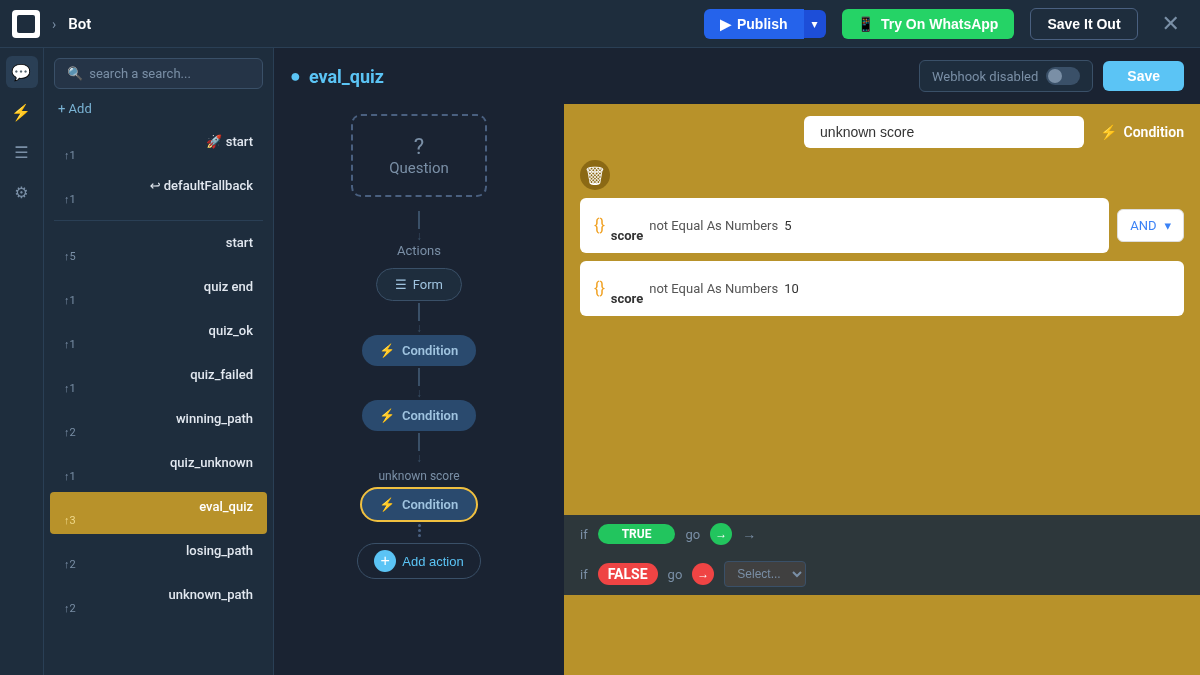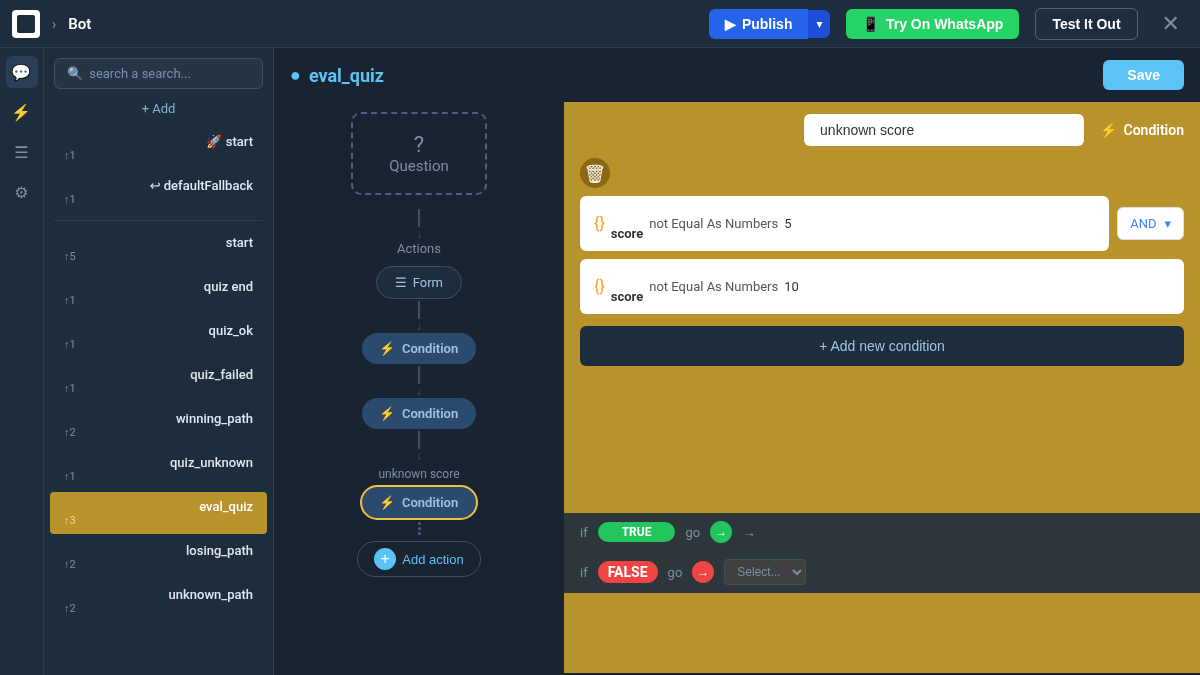--- a/index.html
+++ b/index.html
@@ -52,21 +52,21 @@
     .sidebar {
       width: 230px; background: #1e2d3d; border-right: 1px solid #2a3f55;
       display: flex; flex-direction: column; padding: 10px 0;
     }
     .search-block {
       margin: 0 10px 8px 10px;
       background: #253447; border: 1px solid #3a5068; border-radius: 6px;
       padding: 7px 12px; color: #7a8fa6; font-size: 13px; display: flex; align-items: center; gap: 6px;
     }
     .add-btn {
-      color: #7ab3d4; font-size: 13px; padding: 4px 14px 10px 14px; cursor: pointer; text-align: center;
+      color: #7ab3d4; font-size: 13px; padding: 4px 14px 10px 14px; cursor: pointer; text-align: left;
     }
     .sidebar-item {
       padding: 7px 14px; cursor: pointer; border-radius: 4px; margin: 1px 6px;
     }
     .sidebar-item.active { background: #b8922a; }
     .sidebar-item-name { color: #e2e8f0; font-size: 13px; font-weight: 500; text-align: right; }
     .sidebar-item.active .sidebar-item-name { color: #fff; }
     .sidebar-item-count { color: #7a8fa6; font-size: 11px; }
     .sidebar-item.active .sidebar-item-count { color: #f0d98a; }
     .sidebar-divider { border-top: 1px solid #2a3f55; margin: 6px 10px; }
@@ -186,21 +186,21 @@
     <button class="btn-publish">
       <span>▶</span>
       <span>Publish</span>
     </button>
     <button class="btn-publish-arrow">▾</button>
   </div>
   <button class="btn-whatsapp">
     <span>📱</span>
     <span>Try On WhatsApp</span>
   </button>
-  <button class="btn-test">Test It Out</button>
+  <button class="btn-test">Save It Out</button>
   <button class="btn-close">✕</button>
 </div>
 
 <div class="main">
 
   <div class="icon-bar">
     <div class="icon-bar-btn active">💬</div>
     <div class="icon-bar-btn">⚡</div>
     <div class="icon-bar-btn">☰</div>
     <div class="icon-bar-btn">⚙</div>
@@ -261,20 +261,26 @@
   </div>
 
   <div class="canvas">
 
     <div class="canvas-header">
       <div class="canvas-title">
         <span style="color:#5bc4f5;">●</span>
         <span>eval_quiz</span>
       </div>
       <div class="canvas-toolbar">
+        <div class="webhook-toggle">
+          <span class="webhook-label">Webhook disabled</span>
+          <div class="toggle-switch">
+            <div class="toggle-knob"></div>
+          </div>
+        </div>
         <button class="btn-save">Save</button>
       </div>
     </div>
 
     <div class="flow-area">
 
       <div class="flow-diagram">
         <div class="flow-question-box">
           <div class="flow-question-icon">?</div>
           <div>Question</div>
@@ -354,21 +360,20 @@
           
           <div class="rule-row">
             <div class="rule-box">
               <span class="rule-icon">{}</span>
               <span class="rule-key">score</span>
               <span class="rule-op">not Equal As Numbers</span>
               <span class="rule-val">10</span>
             </div>
           </div>
 
-          <button class="add-condition-btn">+ Add new condition</button>
         </div>
 
         <div style="position:absolute;bottom:80px;left:0;right:0;">
           <div class="path-row path-true">
             <span style="color:#7a8fa6;font-size:13px;">if</span>
             <span class="path-badge-true">TRUE</span>
             <span style="color:#7a8fa6;font-size:13px;">go</span>
             <div class="path-circle-green">
               <span style="color:#fff;font-size:12px;">→</span>
             </div>

